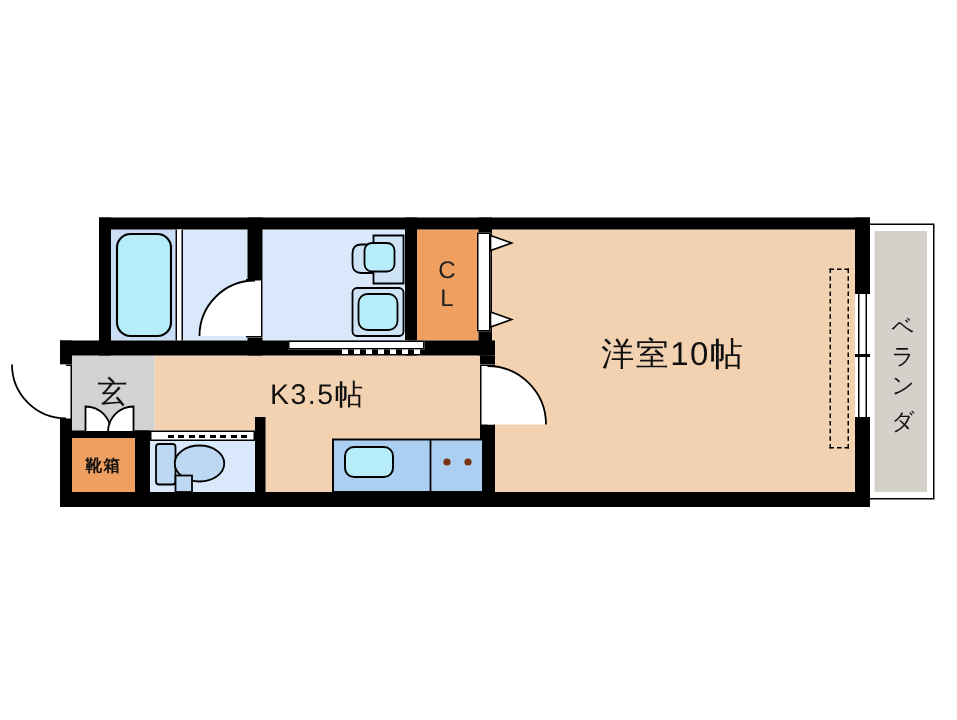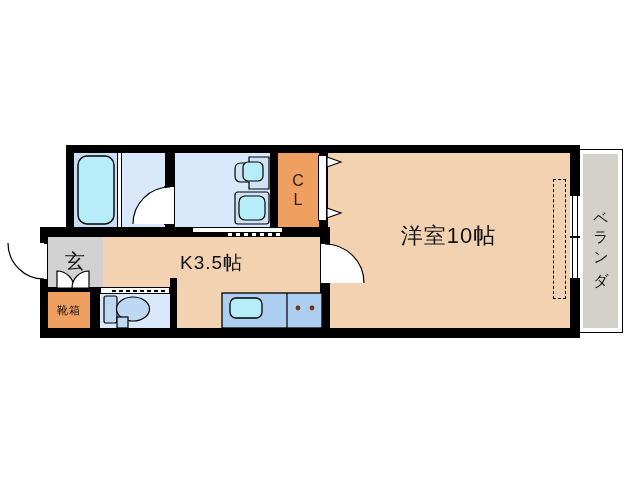--- a/index.html
+++ b/index.html
@@ -136,21 +136,21 @@
     <g>
       <polygon points="327,157 341,162 327,167" fill="#fff" stroke="#000" stroke-width="1.1"></polygon>
       <polygon points="327,208 341,213 327,218" fill="#fff" stroke="#000" stroke-width="1.1"></polygon>
     </g>
   </svg>
 
   <div class="lbl" style="left:47px;top:237px;width:56px;height:48px;font-size:20px;">
     <span>玄</span>
   </div>
 
-  <div class="lbl" style="left:48px;top:292px;width:42px;height:36px;font-size:11px;font-weight:normal;letter-spacing:1px;">
+  <div class="lbl" style="left:48px;top:292px;width:42px;height:36px;font-size:11px;font-weight:bold;letter-spacing:1px;">
     <span>靴箱</span>
   </div>
 
   <div class="lbl" style="left:103px;top:250px;width:217px;height:26px;font-size:19px;letter-spacing:1px;">
     <span>K3.5帖</span>
   </div>
 
   <div class="lbl" style="left:327px;top:223px;width:243px;height:26px;font-size:22px;letter-spacing:1px;">
     <span>洋室10帖</span>
   </div>

